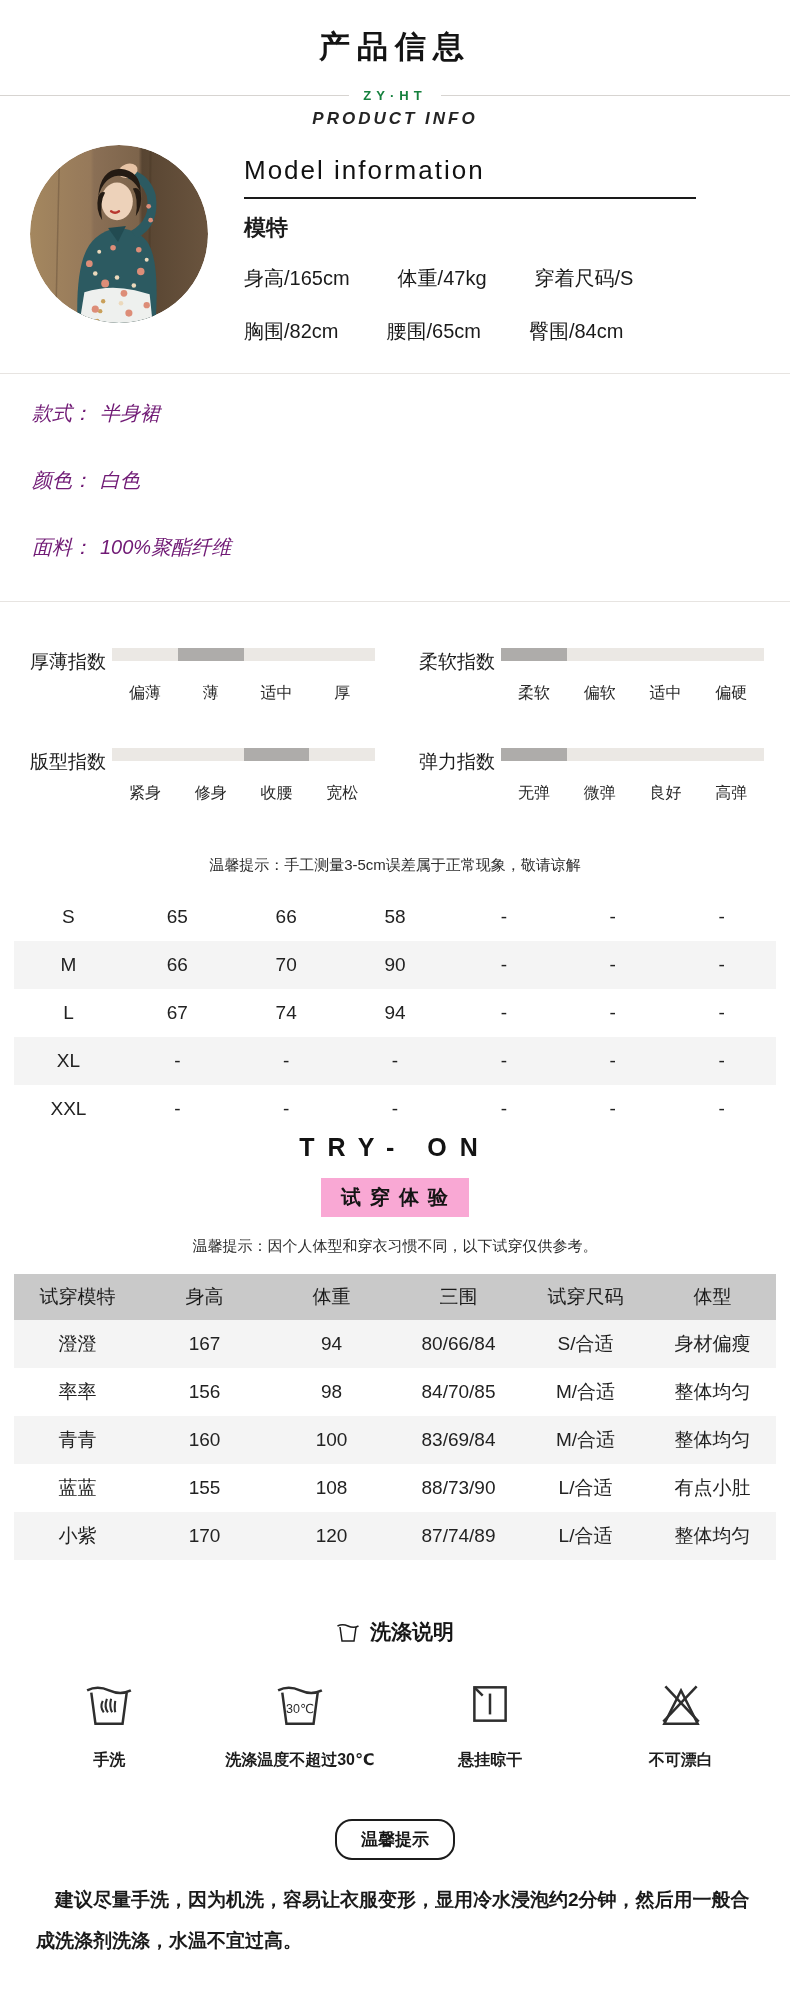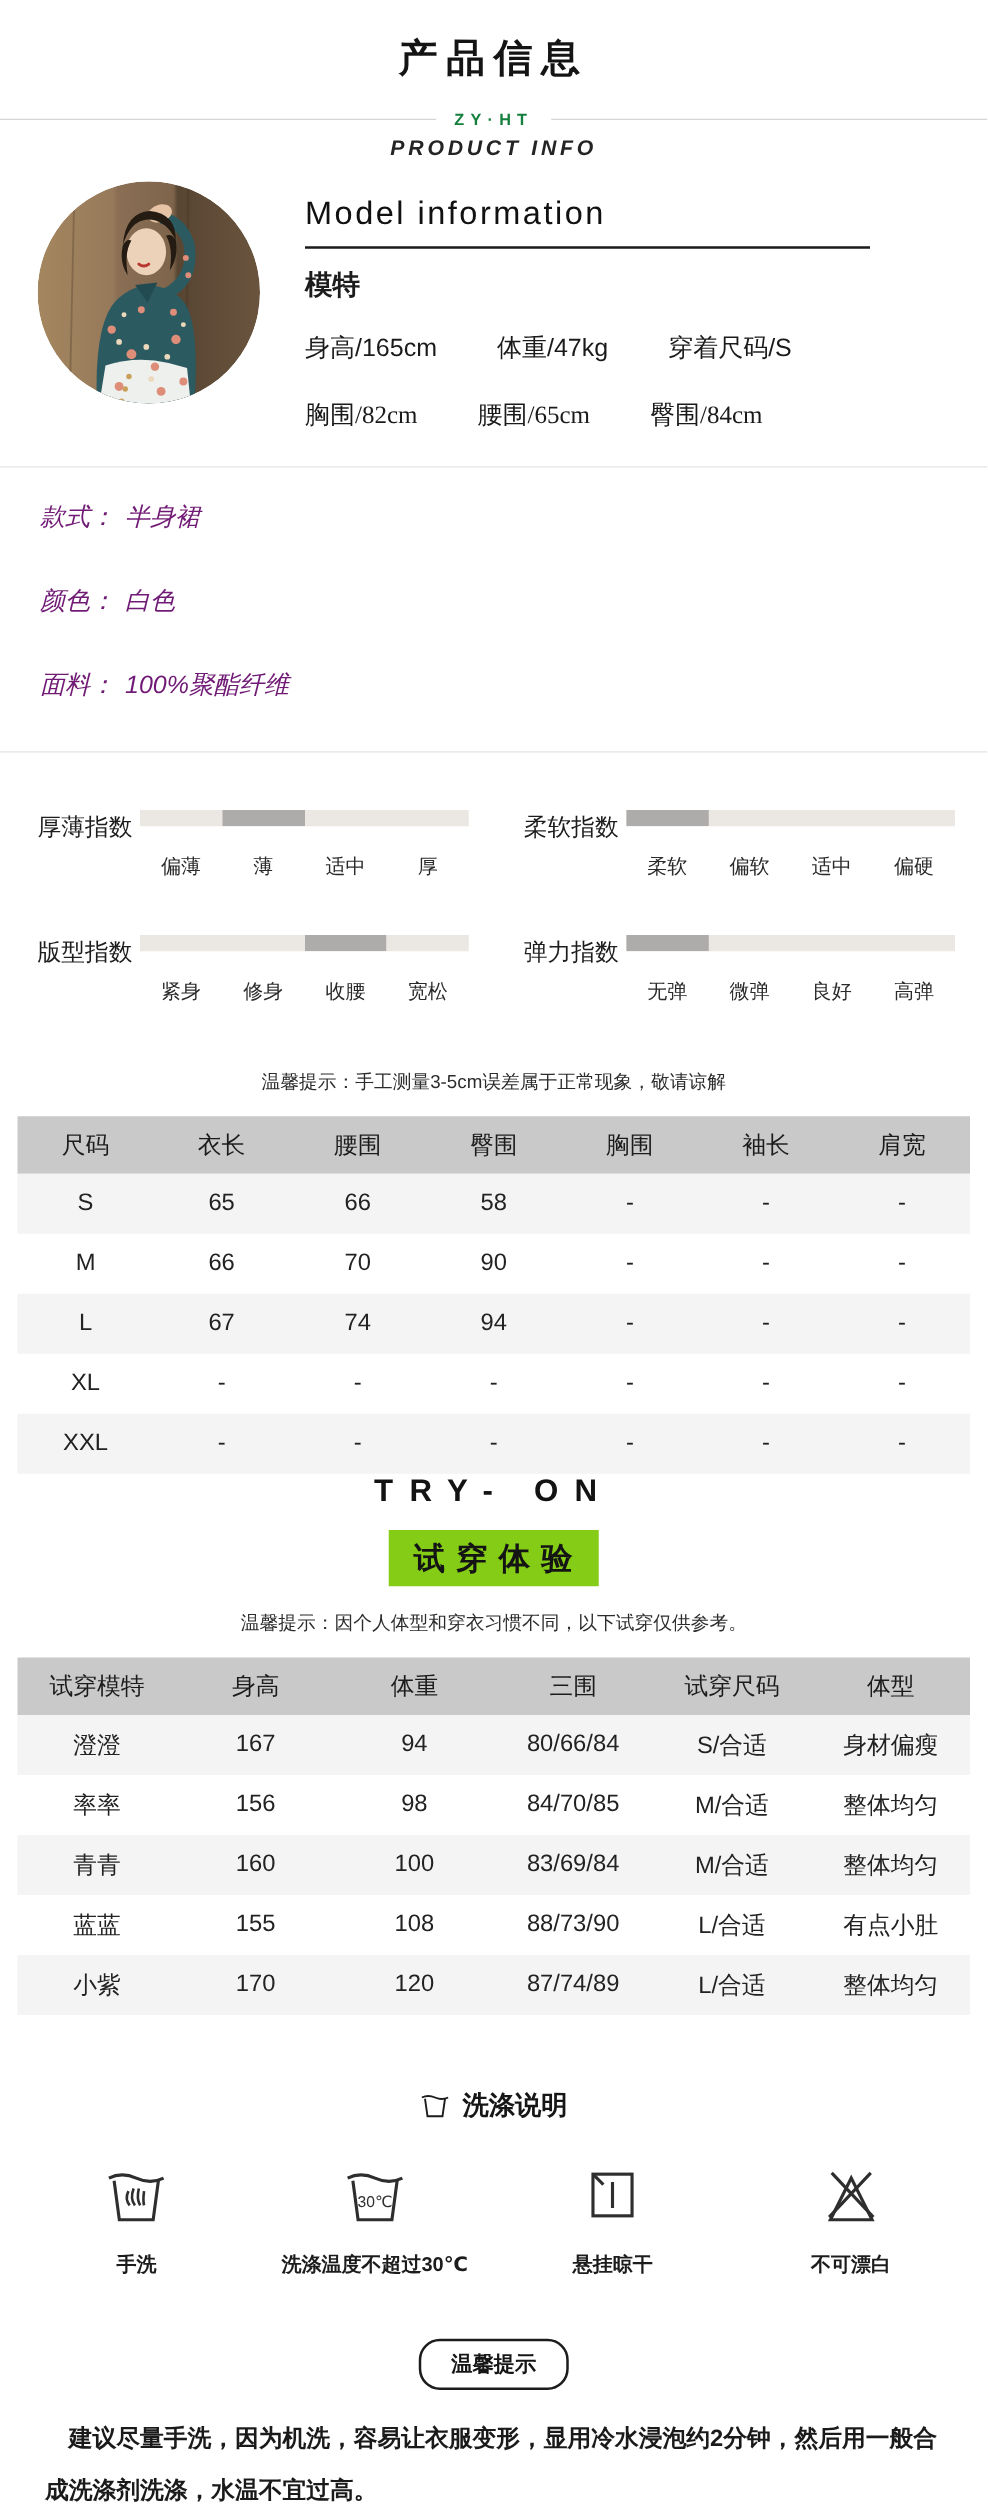--- a/index.html
+++ b/index.html
@@ -22,21 +22,21 @@
   
   .model { display:flex; margin-top:16px; padding-left:30px; }
   .photo { width:178px; height:178px; border-radius:50%; overflow:hidden; flex:0 0 178px; }
   .photo svg { display:block; width:178px; height:178px; }
   .model-txt { flex:1; padding-left:36px; padding-top:10px; }
   .model-title { font-size:26px; letter-spacing:2px; font-weight:500; color:#111;
                  border-bottom:2px solid #1a1a1a; padding-bottom:11px; width:452px; }
   .model-cn { font-size:22px; font-weight:bold; margin-top:14px; }
   .model-row { display:flex; gap:48px; font-size:20px; color:#1a1a1a; }
   .model-row.r1 { margin-top:22px; }
-  .model-row.r2 { margin-top:26px;font-family:Liberation Serif, serif; }
+  .model-row.r2 { margin-top:26px; }
 
   .divider { height:0; border-top:1px solid #e7e4e1; }
   .div1 { margin-top:28px; }
   .div2 { margin-top:26px; }
 
   
   .details { padding:26px 0 0 32px; }
   .detail-item { font-size:20px; margin-bottom:40px; color:#701a75;font-style:italic; }
   .detail-item .dv { margin-left:8px; }
 
@@ -61,21 +61,21 @@
   .tr { display:flex; align-items:center; height:48px; }
   .tr .td { flex:1; text-align:center; color:#222; }
   .tr.th { background:#c9c9c9; height:46px; }
   .tr.th .td { color:#1b1b1b; }
   .tr:nth-child(even) { background:#f4f4f4; }
 
   
   .tryon-head { text-align:center; }
   .tryon-en { font-size:25px; font-weight:bold; letter-spacing:13px; color:#131313; }
   .tryon-cn-wrap { margin-top:16px; }
-  .tryon-cn { display:inline-block; background:#84cc16; color:#141414; font-size:25px;
+  .tryon-cn { display:inline-block; background:#f9a8d4; color:#141414; font-size:20px;
               font-weight:bold; letter-spacing:9px; padding:6px 12px 6px 20px; }
   .tryon-note { margin-top:20px; }
 
   
   .wash-title { display:flex; align-items:center; justify-content:center; gap:10px;
                 margin-top:58px; font-size:21px; font-weight:bold; color:#161616; }
   .wash-title svg { display:block; }
   .wash-row { display:flex; padding:0 14px; margin-top:34px; }
   .wash-item { flex:1; text-align:center; }
   .wash-item svg { display:block; margin:0 auto; }
@@ -254,29 +254,20 @@
           <span>良好</span>
           <span>高弹</span>
         </div>
       </div>
     </div>
   </div>
 
   <div class="note size-note">温馨提示：手工测量3-5cm误差属于正常现象，敬请谅解</div>
 
   <div class="tbl">
-    <div class="tr th">
-      <div class="td">尺码</div>
-      <div class="td">衣长</div>
-      <div class="td">腰围</div>
-      <div class="td">臀围</div>
-      <div class="td">胸围</div>
-      <div class="td">袖长</div>
-      <div class="td">肩宽</div>
-    </div>
     <div class="tr">
       <div class="td">S</div>
       <div class="td">65</div>
       <div class="td">66</div>
       <div class="td">58</div>
       <div class="td">-</div>
       <div class="td">-</div>
       <div class="td">-</div>
     </div>
     <div class="tr">

